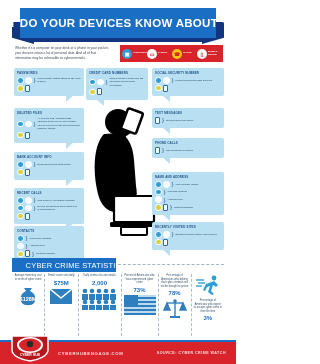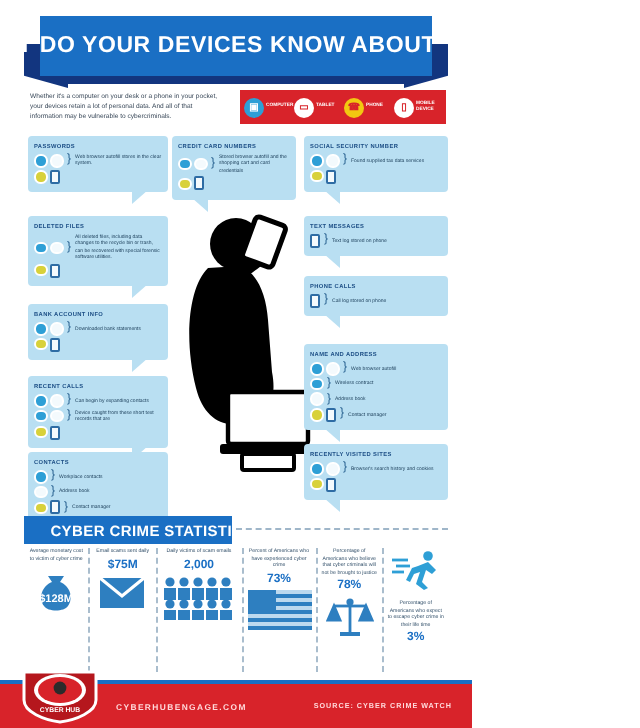--- a/index.html
+++ b/index.html
@@ -111,21 +111,21 @@
 
   
   .figure { position: absolute; left: 84px; top: 100px; width: 76px; height: 152px; }
 
   
   .stats-banner {
     position: absolute; top: 258px; left: 12px; width: 104px; height: 14px;
     background: #1a6fc4; display: flex; align-items: center; justify-content: center;
   }
   .stats-banner span {
-    color: #fff; font-size: 7.5px; font-weight: bold; letter-spacing: 0.2px;
+    color: #fff; font-size: 7.5px; font-weight: normal; letter-spacing: 0.2px;
     white-space: nowrap;
     padding-left: 24px;
   }
   .stats-rule {
     position: absolute; top: 264px; left: 118px; width: 106px;
     border-top: 0.7px dashed #9fb6c9;
   }
   .stats-grid {
     position: absolute; top: 274px; left: 12px; width: 212px; height: 62px;
     display: flex;

